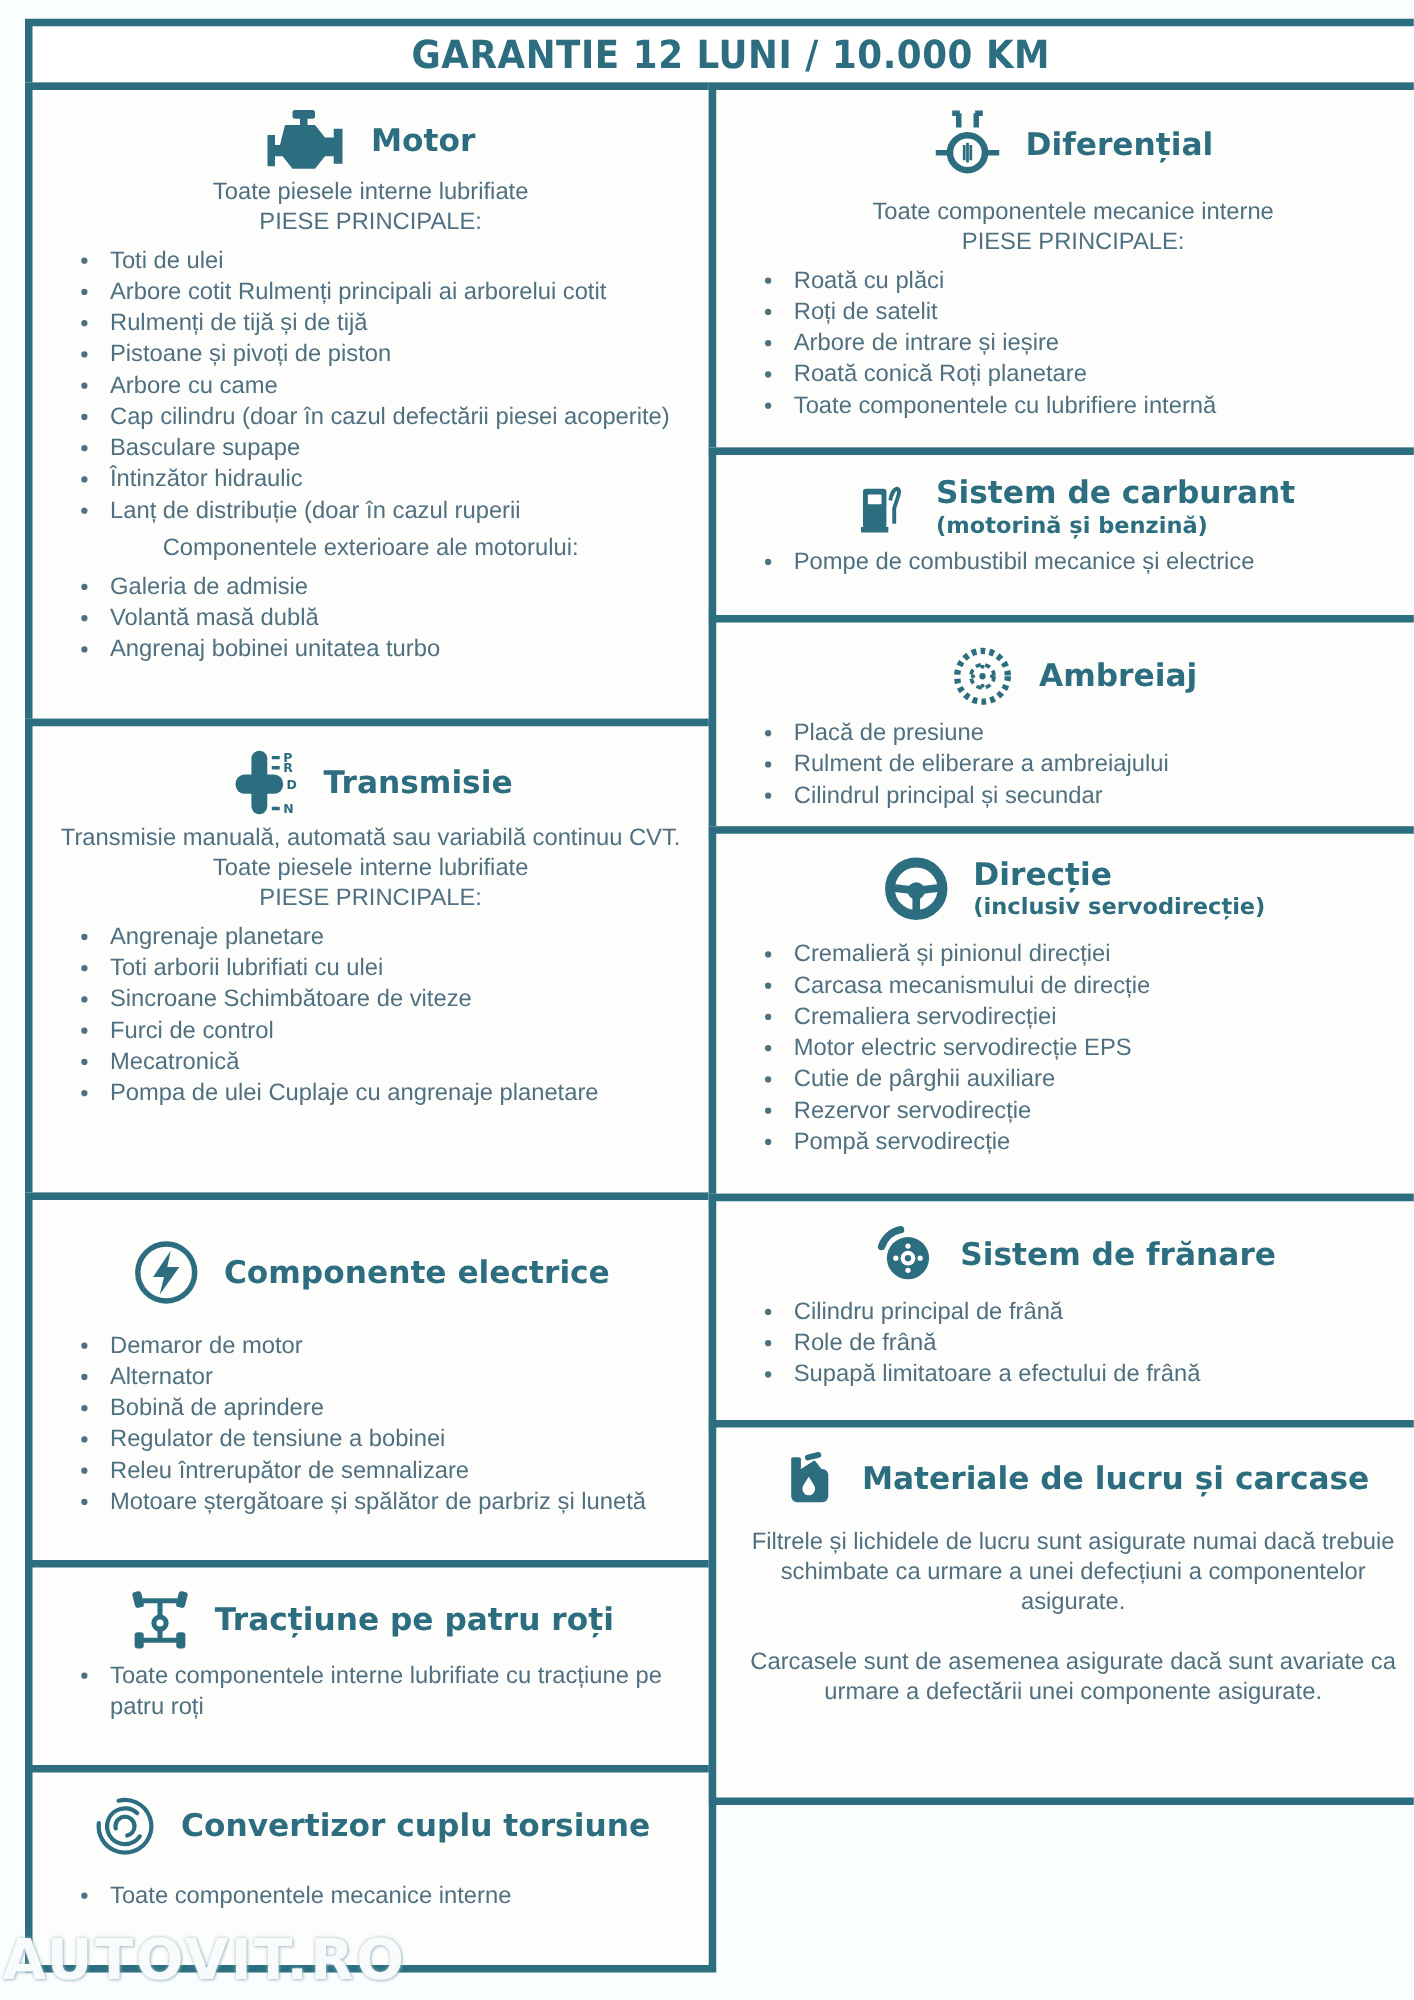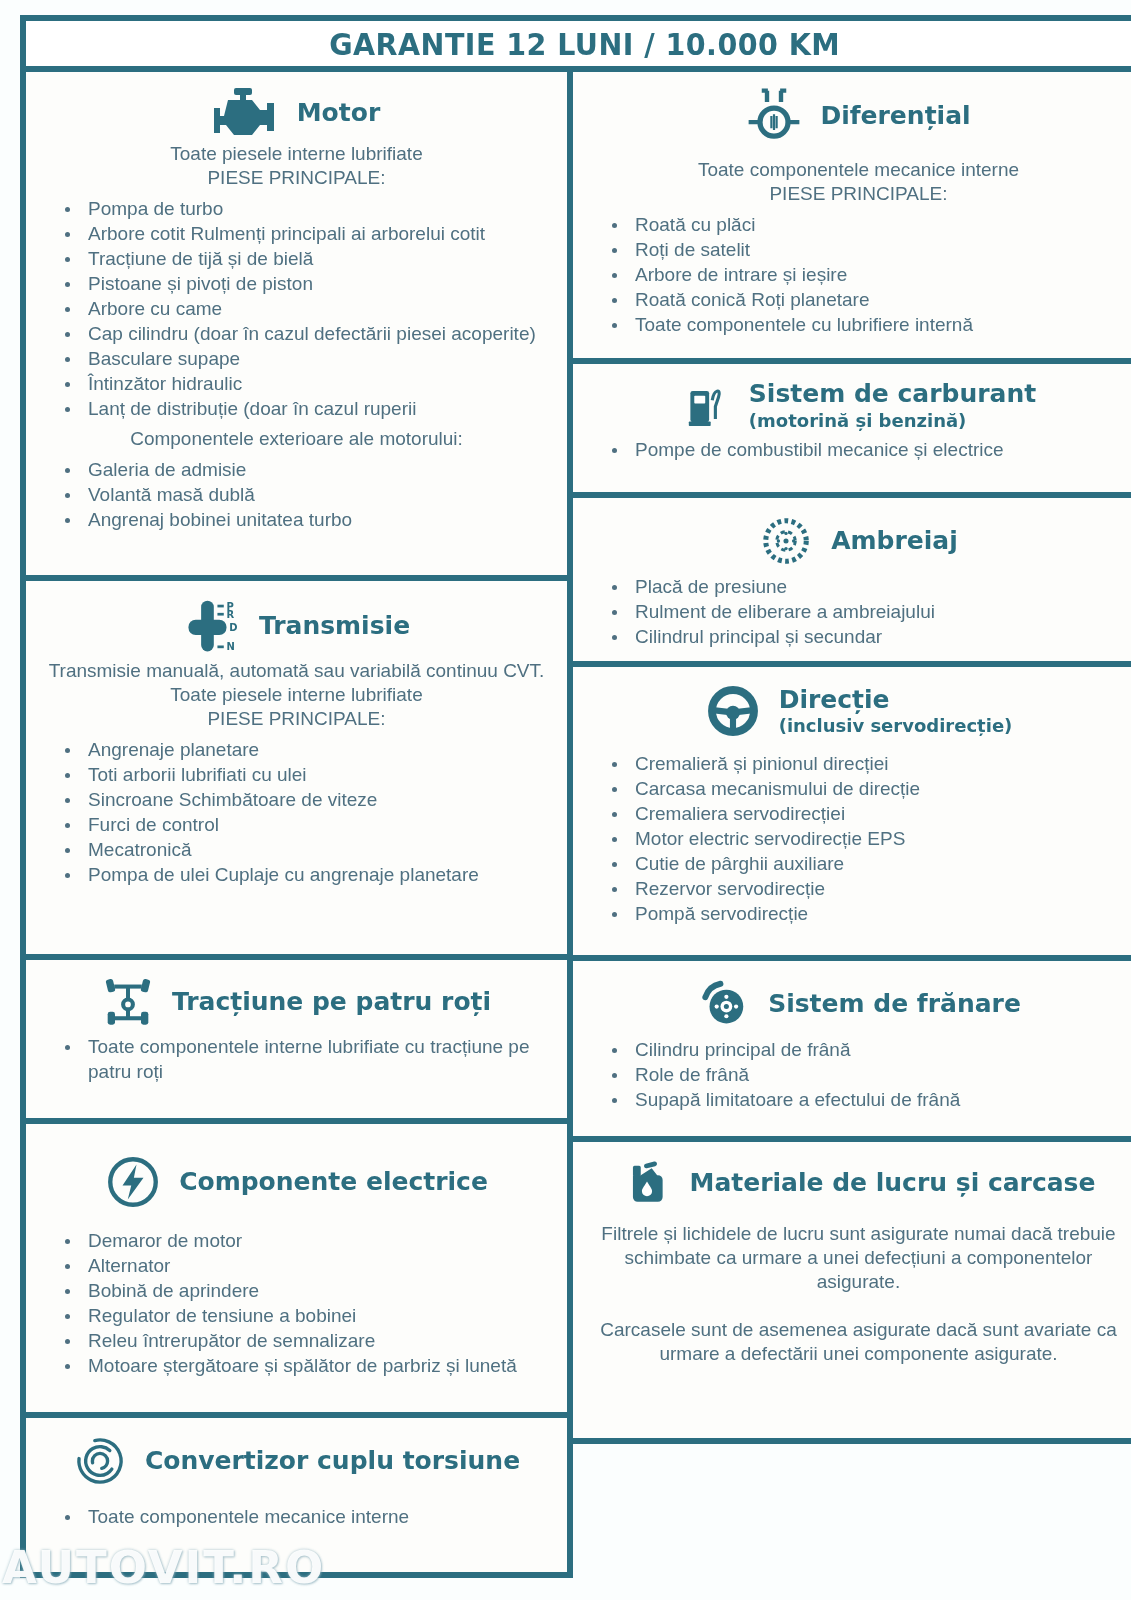--- a/index.html
+++ b/index.html
@@ -104,23 +104,23 @@
           </span>
           <div class="ttl-wrap">
             <h2 class="sec-title">Motor</h2>
           </div>
         </div>
         <div class="intro">
             <div>Toate piesele interne lubrifiate</div>
             <div>PIESE PRINCIPALE:</div>
           </div>
         <ul class="items">
-            <li>Pompa de turbo</li>
+            <li>Toti de ulei</li>
             <li>Arbore cotit Rulmenți principali ai arborelui cotit</li>
-            <li>Tracțiune de tijă și de bielă</li>
+            <li>Rulmenți de tijă și de tijă</li>
             <li>Pistoane și pivoți de piston</li>
             <li>Arbore cu came</li>
             <li>Cap cilindru (doar în cazul defectării piesei acoperite)</li>
             <li>Basculare supape</li>
             <li>Întinzător hidraulic</li>
             <li>Lanț de distribuție (doar în cazul ruperii</li>
           </ul>
         <div class="intro">Componentele exterioare ale motorului:</div>
         <ul class="items">
             <li>Galeria de admisie</li>
@@ -160,20 +160,42 @@
         <ul class="items">
             <li>Angrenaje planetare</li>
             <li>Toti arborii lubrifiati cu ulei</li>
             <li>Sincroane Schimbătoare de viteze</li>
             <li>Furci de control</li>
             <li>Mecatronică</li>
             <li>Pompa de ulei Cuplaje cu angrenaje planetare</li>
           </ul>
       </section>
 
+      <section class="box" style="height:300px">
+        <div class="sec-head" style="margin-top:24px;margin-bottom:18px">
+          <span class="icon">
+            <svg viewBox="0 0 64 64" width="56" height="56">
+              <circle cx="32" cy="32" r="26" fill="none" stroke="#2c6e80" stroke-width="5"></circle>
+              <polygon points="36,12 20,36 30,36 26,52 44,27 33,27" fill="#2c6e80"></polygon>
+            </svg>
+          </span>
+          <div class="ttl-wrap">
+            <h2 class="sec-title">Componente electrice</h2>
+          </div>
+        </div>
+        <ul class="items">
+            <li>Demaror de motor</li>
+            <li>Alternator</li>
+            <li>Bobină de aprindere</li>
+            <li>Regulator de tensiune a bobinei</li>
+            <li>Releu întrerupător de semnalizare</li>
+            <li>Motoare ștergătoare și spălător de parbriz și lunetă</li>
+          </ul>
+      </section>
+
       <section class="box" style="height:170px">
         <div class="sec-head">
           <span class="icon">
             <svg viewBox="0 0 64 64" width="52" height="52">
               <g fill="#2c6e80">
                 <rect x="6" y="4" width="9" height="16" rx="3" transform="rotate(-14 10 12)"></rect>
                 <rect x="49" y="4" width="9" height="16" rx="3" transform="rotate(14 54 12)"></rect>
                 <rect x="7" y="44" width="9" height="16" rx="3"></rect>
                 <rect x="48" y="44" width="9" height="16" rx="3"></rect>
               </g>
@@ -185,42 +207,20 @@
                 <circle cx="32" cy="35" r="6"></circle>
               </g>
             </svg>
           </span>
           <div class="ttl-wrap">
             <h2 class="sec-title">Tracțiune pe patru roți</h2>
           </div>
         </div>
         <ul class="items">
             <li>Toate componentele interne lubrifiate cu tracțiune pe patru roți</li>
-          </ul>
-      </section>
-
-      <section class="box" style="height:300px">
-        <div class="sec-head" style="margin-top:24px;margin-bottom:18px">
-          <span class="icon">
-            <svg viewBox="0 0 64 64" width="56" height="56">
-              <circle cx="32" cy="32" r="26" fill="none" stroke="#2c6e80" stroke-width="5"></circle>
-              <polygon points="36,12 20,36 30,36 26,52 44,27 33,27" fill="#2c6e80"></polygon>
-            </svg>
-          </span>
-          <div class="ttl-wrap">
-            <h2 class="sec-title">Componente electrice</h2>
-          </div>
-        </div>
-        <ul class="items">
-            <li>Demaror de motor</li>
-            <li>Alternator</li>
-            <li>Bobină de aprindere</li>
-            <li>Regulator de tensiune a bobinei</li>
-            <li>Releu întrerupător de semnalizare</li>
-            <li>Motoare ștergătoare și spălător de parbriz și lunetă</li>
           </ul>
       </section>
 
       <section class="box" style="height:166px">
         <div class="sec-head">
           <span class="icon">
             <svg viewBox="0 0 64 64" width="54" height="54" fill="none" stroke="#2c6e80" stroke-linecap="round">
               <circle cx="32" cy="32" r="25" stroke-width="4" stroke-dasharray="70 30" transform="rotate(25 32 32)"></circle>
               <circle cx="32" cy="32" r="17" stroke-width="4" stroke-dasharray="48 24" transform="rotate(150 32 32)"></circle>
               <circle cx="32" cy="32" r="9" stroke-width="4" stroke-dasharray="26 14" transform="rotate(270 32 32)"></circle>

